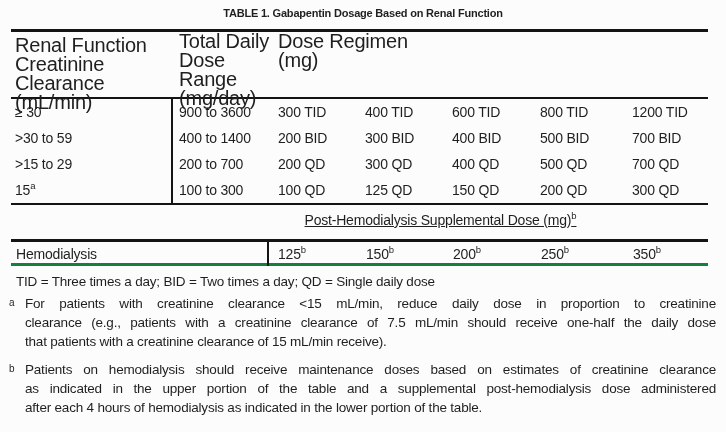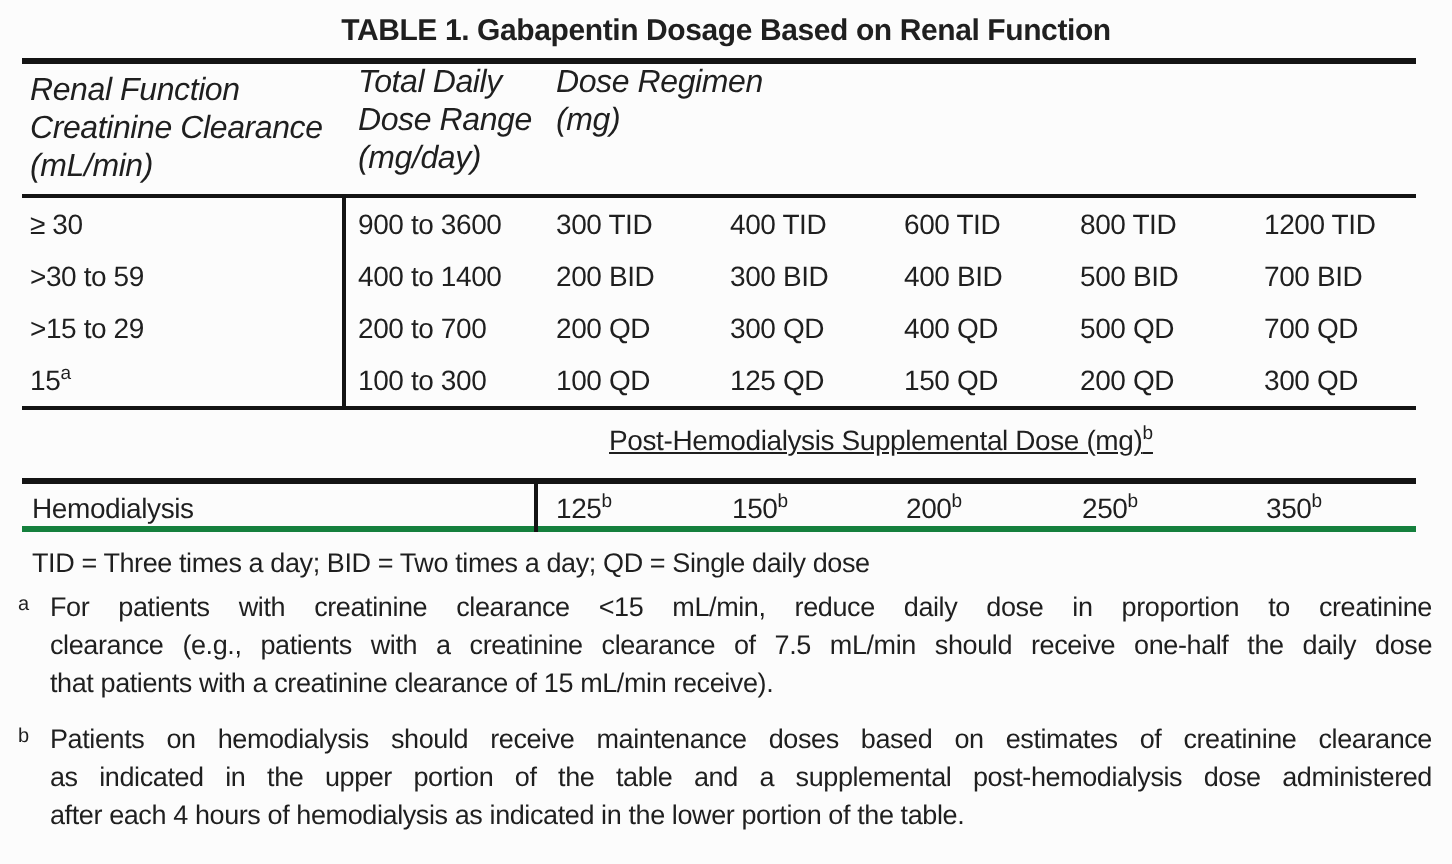--- a/index.html
+++ b/index.html
@@ -10,35 +10,34 @@
     font-family: "Liberation Sans", sans-serif;
     color: #1f1f1f;
     letter-spacing: -0.2px;
     overflow: hidden;
   }
   .page-title {
     position: absolute;
     top: 7px; left: 0; width: 726px;
     text-align: center;
     font-weight: bold;
-    font-size: 15px;
+    font-size: 11px;
   }
   .table-wrap {
     position: absolute;
     top: 29px; left: 11px; width: 697px;
   }
   .hdr-row {
     display: grid;
     grid-template-columns: 162px 97px 87px 87px 88px 92px 84px;
     border-top: 3px solid #141414;
     border-bottom: 2px solid #141414;
     height: 70px;
-    font-size: 16px;
+    font-size: 20px;
     line-height: 19px;
-    font-style: italic;
   }
   .hdr-c1 { grid-column: 1 / 2; padding: 4px 0 0 4px; }
   .hdr-c2 { grid-column: 2 / 3; padding: 0 0 0 6px; }
   .hdr-c3 { grid-column: 3 / 8; padding-left: 8px; display: flex; flex-direction: column; }
   .data-row {
     display: grid;
     grid-template-columns: 162px 97px 87px 87px 88px 92px 84px;
     height: 26px;
     font-size: 14px;
     align-items: center;

